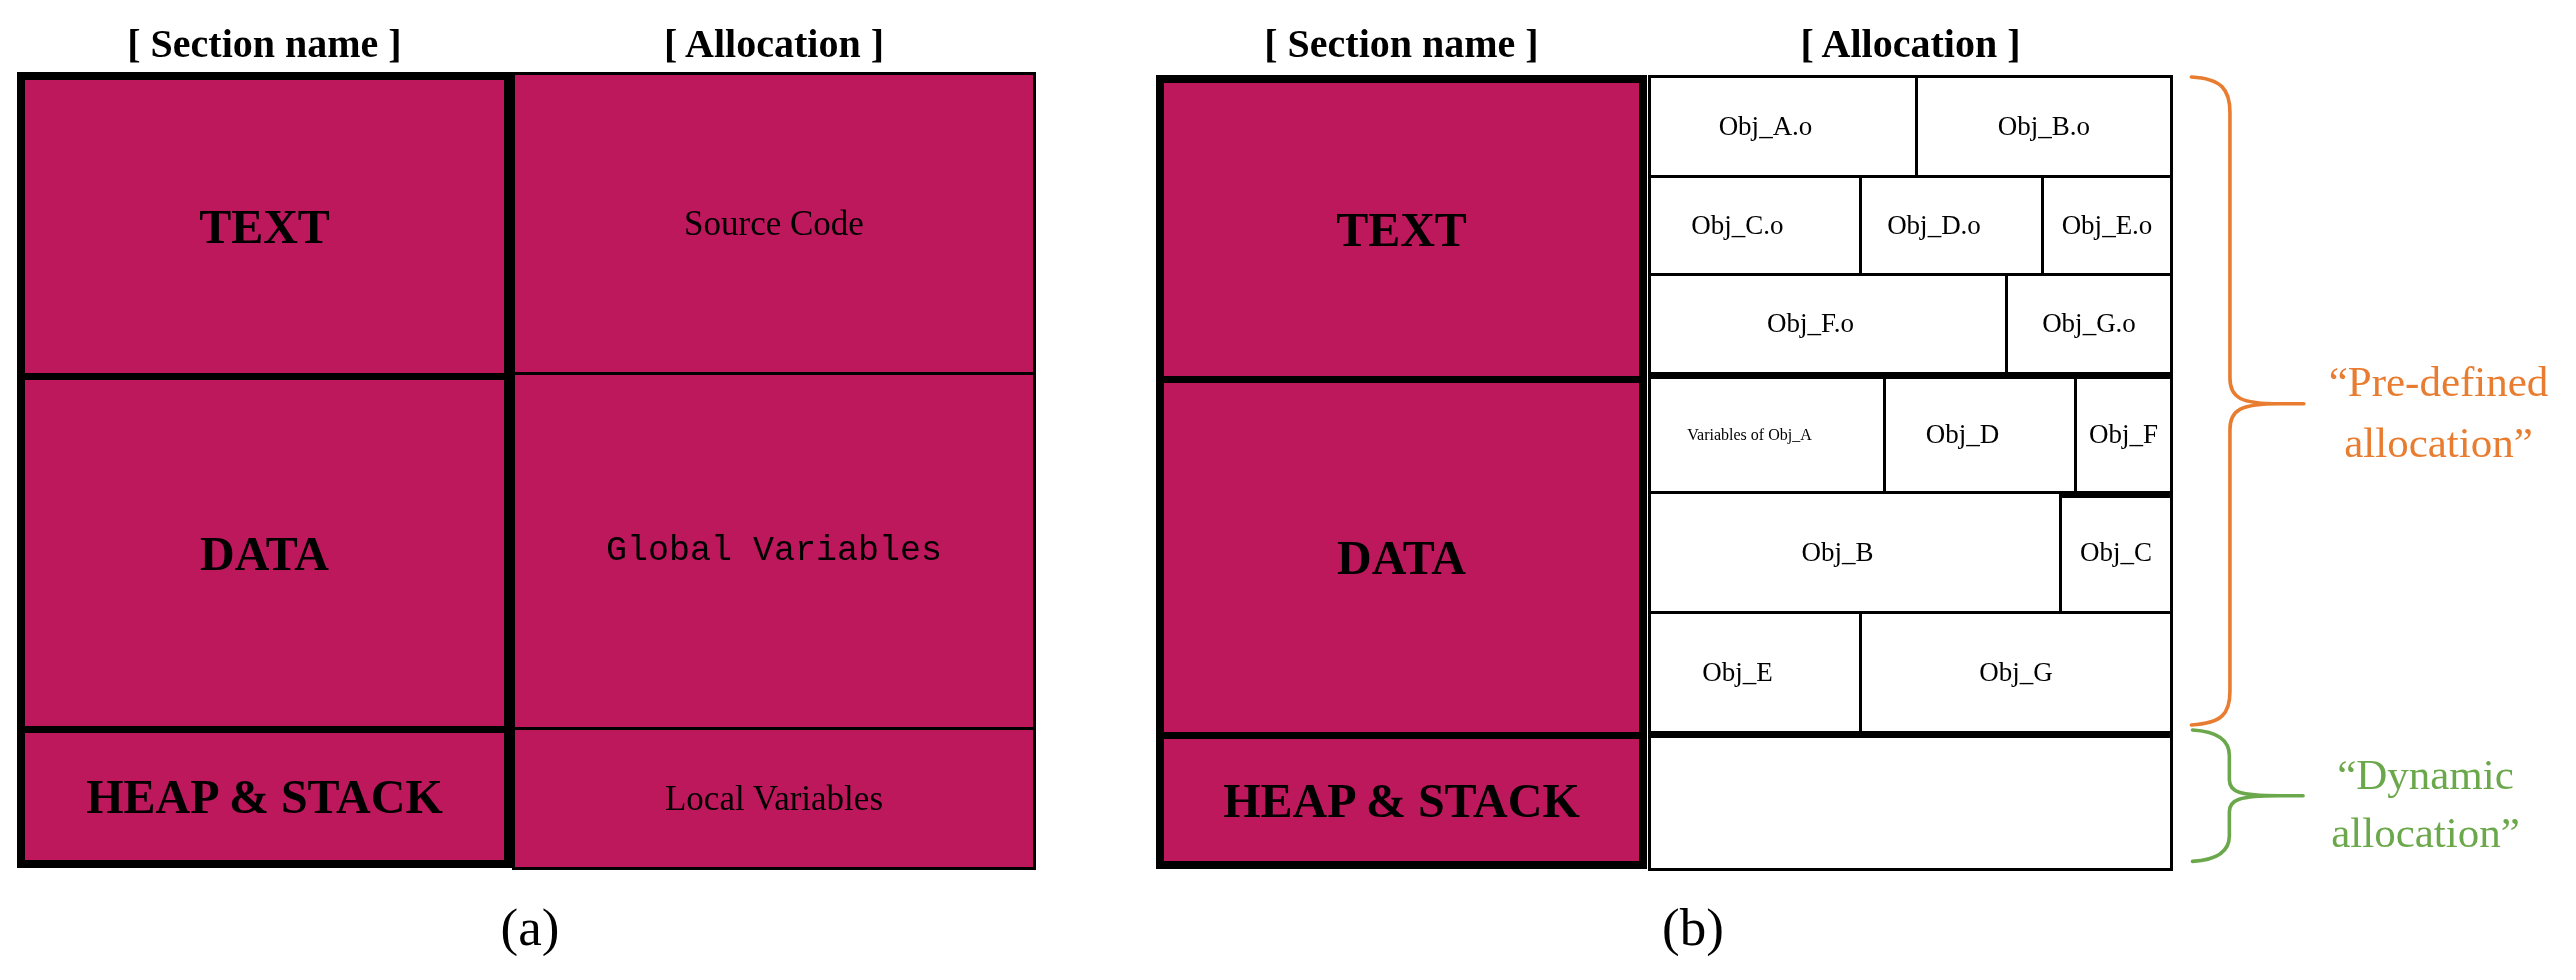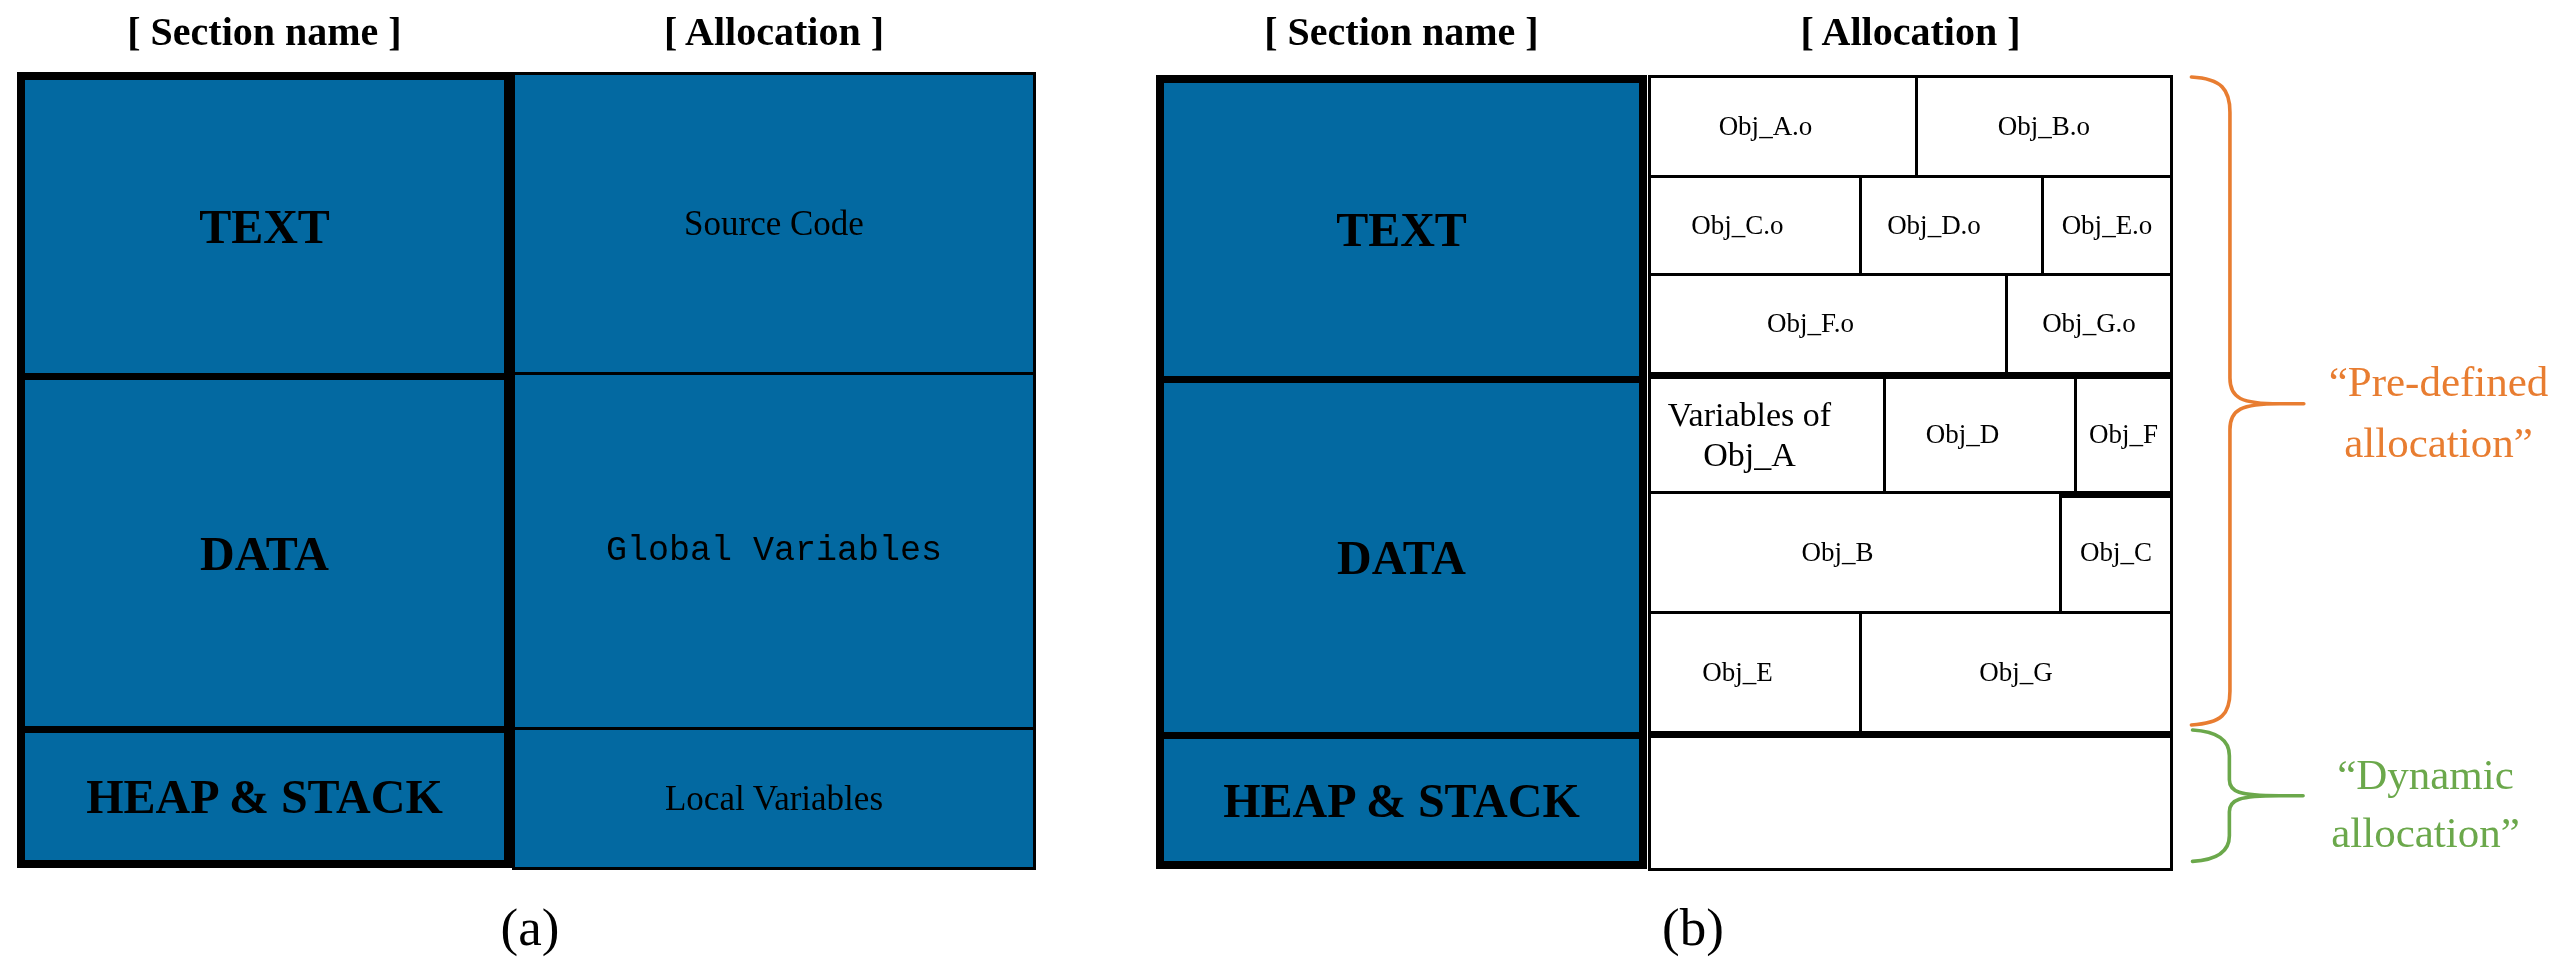--- a/index.html
+++ b/index.html
@@ -2,44 +2,44 @@
 <html style="font-size:13px"><head>
 <meta charset="utf-8">
 <style>
   html,body{margin:0;padding:0;background:#ffffff;}
   .canvas{
     position:relative;width:2576px;height:981px;background:#ffffff;
     font-family:"Liberation Serif","DejaVu Serif",serif;color:#000;
     overflow:hidden;
   }
   .hdr{
-    position:absolute;top:4px;height:56px;line-height:56px;
+    position:absolute;top:16px;height:56px;line-height:56px;
     text-align:center;font-weight:bold;font-size:40px;white-space:nowrap;
   }
   
-  .colbox{position:absolute;box-sizing:border-box;display:flex;flex-direction:column;background:#0369a1;}
+  .colbox{position:absolute;box-sizing:border-box;display:flex;flex-direction:column;background:#be185d;}
   .thickb{border:8px solid #000;}
   .thinb{border:3.2px solid #000;}
   .colbox .cell{display:flex;align-items:center;justify-content:center;box-sizing:border-box;}
   .colbox.thickb .cell + .cell{border-top:7.2px solid #000;}
   .colbox.thinb  .cell + .cell{border-top:3.2px solid #000;}
   .secname{font-weight:bold;font-size:48px;letter-spacing:0px;white-space:nowrap;}
   .allocname{font-size:35px;white-space:nowrap;}
   
   .allocgrid{position:absolute;box-sizing:border-box;border:3.2px solid #000;display:flex;flex-direction:column;background:#fff;}
   .arow{display:flex;box-sizing:border-box;flex:0 0 auto;}
   .arow + .arow{border-top:3.2px solid #000;}
   .arow.secstart{border-top:7.2px solid #000;}
   .arow.grow{flex:1 1 auto;}
   .acell{box-sizing:border-box;display:flex;align-items:center;justify-content:center;
          font-size:27px;text-align:center;line-height:1.18;padding:1.6px 4.8px;}
   .acell + .acell{border-left:3.2px solid #000;margin-left:35px;}
   .acell.grow{flex:1 1 auto;}
   .acell.thicktop{box-shadow:inset 0 4px 0 0 #000;}
-  .acell.small{font-size:34px;}
+  .acell.small{font-size:16px;}
   
   .brace{position:absolute;}
   .annot{position:absolute;font-weight:normal;font-size:43px;text-align:center;white-space:nowrap;margin-top:8px;}
   .annot .ln{display:block;}
   .annot.orange{color:#E87D31;line-height:61px;}
   .annot.green{color:#6BA84B;line-height:58px;}
   .panel-label{position:absolute;font-size:53px;transform:translateX(-50%);white-space:nowrap;}
 </style>
 </head>
 <body>

